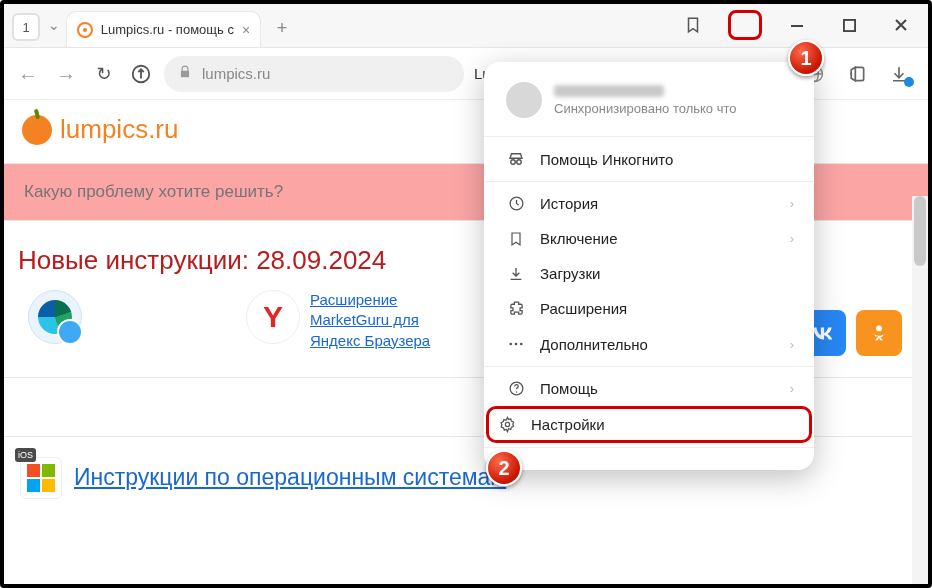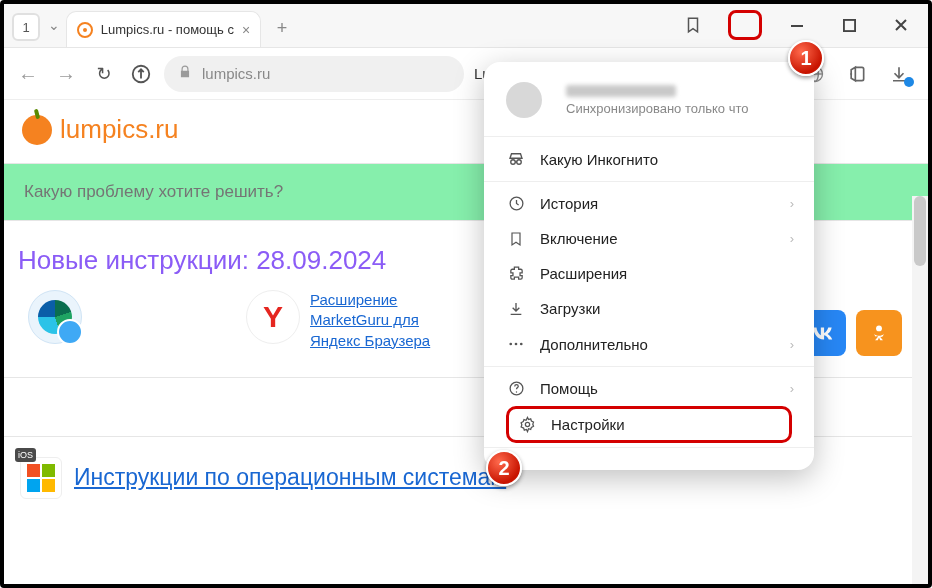--- a/index.html
+++ b/index.html
@@ -36,22 +36,22 @@
   .dl-badge { position:relative; }
   .dl-badge::after { content:""; position:absolute; bottom:0; right:-2px; width:10px; height:10px; background:#1e88e5; color:#fff; border-radius:50%; font-size:8px;}
 
   
   .page { position:relative; height: calc(100% - 44px - 52px); overflow:hidden; background:#fff;}
   .site-logo { display:flex; align-items:center; gap:8px; padding:14px 18px 10px;}
   .site-logo .orange { width:30px; height:30px; border-radius:50%; background:#f58220; position:relative;}
   .site-logo .orange::before { content:""; position:absolute; width:4px; height:10px; background:#5a8a00; border-radius:2px; top:-6px; left:13px; transform:rotate(-15deg);}
   .site-logo .txt { color:#f58220; font-size:26px; }
   .searchbox { margin: 8px 0 0 0; border-top:1px solid #e6e6e6; border-bottom:1px solid #e6e6e6;}
-  .searchbox input { width:100%; border:none; outline:none; padding:18px 20px; font-size:17px; color:#444; background:#86efac;}
-  .section-title { font-size:26px; color:#8b5cf6; padding:24px 14px 14px;}
+  .searchbox input { width:100%; border:none; outline:none; padding:18px 20px; font-size:17px; color:#444; background:#fca5a5;}
+  .section-title { font-size:26px; color:#b91c1c; padding:24px 14px 14px;}
   .cards { display:flex; gap:18px; padding: 0 24px;}
   .card { display:flex; gap:10px; width:200px;}
   .card .ico { width:54px; height:54px; border-radius:50%; border:1px solid #d0e4f5; background:#eaf4fc; display:flex; align-items:center; justify-content:center; flex-shrink:0; position:relative;}
   .card.edge .ico::after{ content:""; position:absolute; bottom:-2px; right:-2px; width:22px; height:22px; border-radius:50%; background:#3fa9f5; border:2px solid #fff;}
   .edge-swirl { width:34px; height:34px; border-radius:50%; background: conic-gradient(#0b6e4f 0 20%, #1fa463 20% 45%, #2bc3e8 45% 75%, #0a5ea8 75% 100%);}
   .yicon { font-weight:bold; font-size:30px; color:#e52620;}
   .card a { color:#1967d2; font-size:15px; line-height:1.35;}
 
   .spacer-row { border-top:1px solid #e6e6e6; border-bottom:1px solid #e6e6e6; height:60px; margin-top:26px; margin-bottom:20px;}
 
@@ -62,30 +62,30 @@
   .os-ico::after{ content:"iOS"; position:absolute; top:-10px; left:-6px; background:#4a4a4a; color:#fff; font-size:9px; padding:2px 3px; border-radius:3px;}
   .os-row a { color:#1967d2; font-size:23px;}
 
   
   .social { position:absolute; right:26px; top:210px; display:flex; gap:10px;}
   .sbtn { width:46px; height:46px; border-radius:8px; display:flex; align-items:center; justify-content:center; color:#fff; font-weight:bold; font-size:20px;}
   .vk { background:#2787f5;} .ok { background:#f7931e;}
 
   
   .menu { position:absolute; top:58px; right:114px; width:330px; background:#fff; border-radius:16px; box-shadow: 0 8px 30px rgba(0,0,0,0.25); padding: 14px 0 18px; z-index:50;}
-  .menu .user { display:flex; align-items:center; gap:24px; padding:6px 22px 14px;}
+  .menu .user { display:flex; align-items:center; gap:12px; padding:6px 22px 14px;}
   .avatar { width:36px; height:36px; border-radius:50%; background:#d8d8d8; filter: blur(0.5px);}
   .uname { height:12px; width:110px; background:#c9c9c9; border-radius:3px; filter: blur(2px); margin-bottom:4px;}
   .usub { font-size:13px; color:#888;}
   .sep { height:1px; background:#eee; margin: 4px 0;}
   .mitem { display:flex; align-items:center; gap:14px; padding:9px 22px; font-size:15px; color:#222; position:relative;}
   .mitem .micon { width:20px; text-align:center; color:#555; font-size:15px;}
   .mitem .micon svg { display:block; margin:auto; }
   .mitem .arrow { position:absolute; right:20px; color:#bbb; font-size:13px;}
-  .highlight { border:3px solid #d40000; border-radius:10px; margin: 0 22px; padding:7px 8px;}
+  .highlight { border:3px solid #d40000; border-radius:10px; margin: 0 2px; padding:7px 8px;}
 
   
   .badge { position:absolute; width:36px; height:36px; border-radius:50%; background: radial-gradient(circle at 35% 30%, #ff6a4d, #c81400 70%); border:2px solid #fff; color:#fff; font-weight:bold; font-size:20px; display:flex; align-items:center; justify-content:center; box-shadow:0 2px 4px rgba(0,0,0,.4); z-index:60;}
   .badge1 { top:36px; right:104px;}
   .badge2 { top:446px; right:406px;}
 
   .scroll-track { position:absolute; right:0; top:96px; bottom:0; width:16px; background:#f4f4f4;}
   .scroll-thumb { position:absolute; right:2px; top:0; width:12px; height:70px; background:#c9c9c9; border-radius:6px;}
 </style>
 </head>
@@ -244,21 +244,21 @@
     <div class="sep"></div>
     <div class="mitem">
       <span class="micon">
           <svg width="18" height="18" viewBox="0 0 24 24" fill="none" stroke="#555" stroke-width="1.8">
             <path d="M4 11l2-6h12l2 6H4z"></path>
             <circle cx="8" cy="16" r="3"></circle>
             <circle cx="16" cy="16" r="3"></circle>
             <path d="M11 16h2"></path>
           </svg>
         </span>
-      <span>Какую Инкогнито</span>
+      <span>Помощь Инкогнито</span>
     </div>
     <div class="sep"></div>
     <div class="mitem">
       <span class="micon">
           <svg width="17" height="17" viewBox="0 0 24 24" fill="none" stroke="#555" stroke-width="1.8">
             <circle cx="12" cy="12" r="9"></circle>
             <path d="M12 7v5l3 2"></path>
           </svg>
         </span>
       <span>История</span>
@@ -268,33 +268,33 @@
       <span class="micon">
           <svg width="16" height="16" viewBox="0 0 24 24" fill="none" stroke="#555" stroke-width="1.8">
             <path d="M6 3h12v18l-6-4-6 4V3z"></path>
           </svg>
         </span>
       <span>Включение</span>
       <span class="arrow">›</span>
     </div>
     <div class="mitem">
       <span class="micon">
+          <svg width="16" height="16" viewBox="0 0 24 24" fill="none" stroke="#555" stroke-width="2">
+            <path d="M12 3v12M7 10l5 5 5-5M4 20h16"></path>
+          </svg>
+        </span>
+      <span>Загрузки</span>
+    </div>
+    <div class="mitem">
+      <span class="micon">
           <svg width="17" height="17" viewBox="0 0 24 24" fill="none" stroke="#555" stroke-width="1.8">
             <path d="M9 3h6v3h3a2 2 0 012 2v3h-3v4h3v3a2 2 0 01-2 2h-3v-3H9v3H6a2 2 0 01-2-2v-3h3v-4H4V8a2 2 0 012-2h3V3z"></path>
           </svg>
         </span>
       <span>Расширения</span>
-    </div>
-    <div class="mitem">
-      <span class="micon">
-          <svg width="16" height="16" viewBox="0 0 24 24" fill="none" stroke="#555" stroke-width="2">
-            <path d="M12 3v12M7 10l5 5 5-5M4 20h16"></path>
-          </svg>
-        </span>
-      <span>Загрузки</span>
     </div>
     <div class="mitem">
       <span class="micon">
           <svg width="18" height="18" viewBox="0 0 24 24" fill="#555">
             <circle cx="5" cy="12" r="1.8"></circle>
             <circle cx="12" cy="12" r="1.8"></circle>
             <circle cx="19" cy="12" r="1.8"></circle>
           </svg>
         </span>
       <span>Дополнительно</span>

